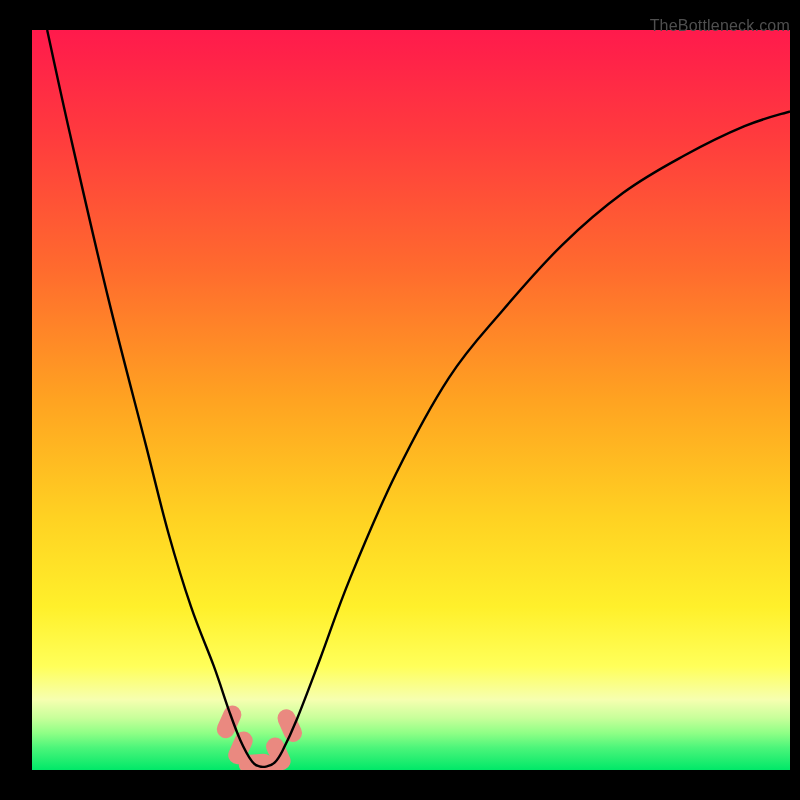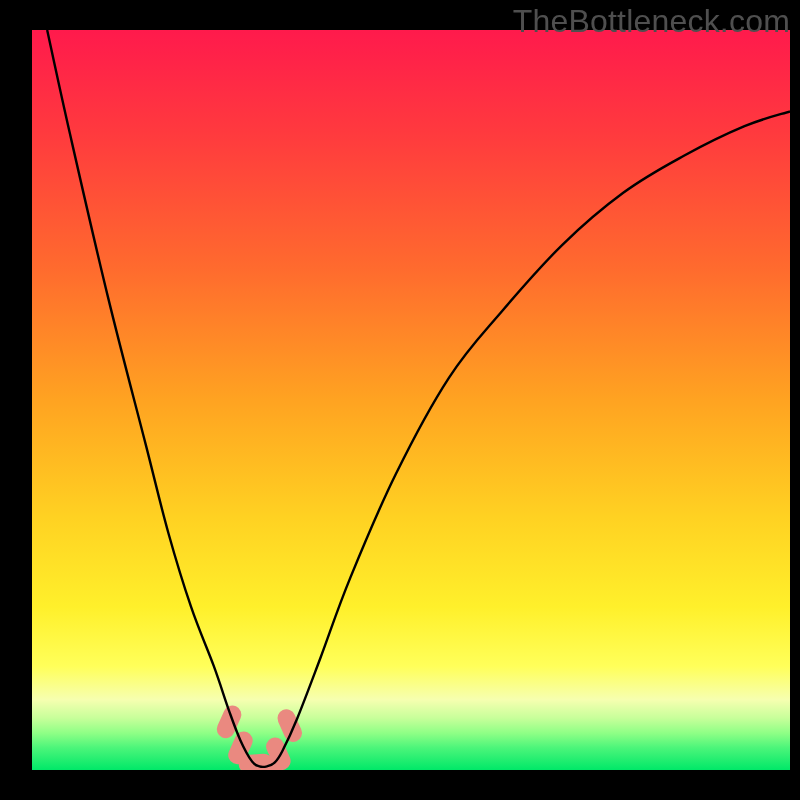--- a/index.html
+++ b/index.html
@@ -26,24 +26,24 @@
     height: 740px;
     overflow: hidden;
   }
   .gradient-bg {
     position: absolute;
     inset: 0;
   }
   .attribution {
     position: absolute;
     right: 10px;
-    top: 3px;
+    top: 17px;
     color: #4f4f4f;
     font-family: Arial, Helvetica, sans-serif;
-    font-size: 32px;
+    font-size: 16px;
     letter-spacing: 0.2px;
   }
   svg.curves {
     position: absolute;
     inset: 0;
   }
 </style>
 </head>
 <body>
 

